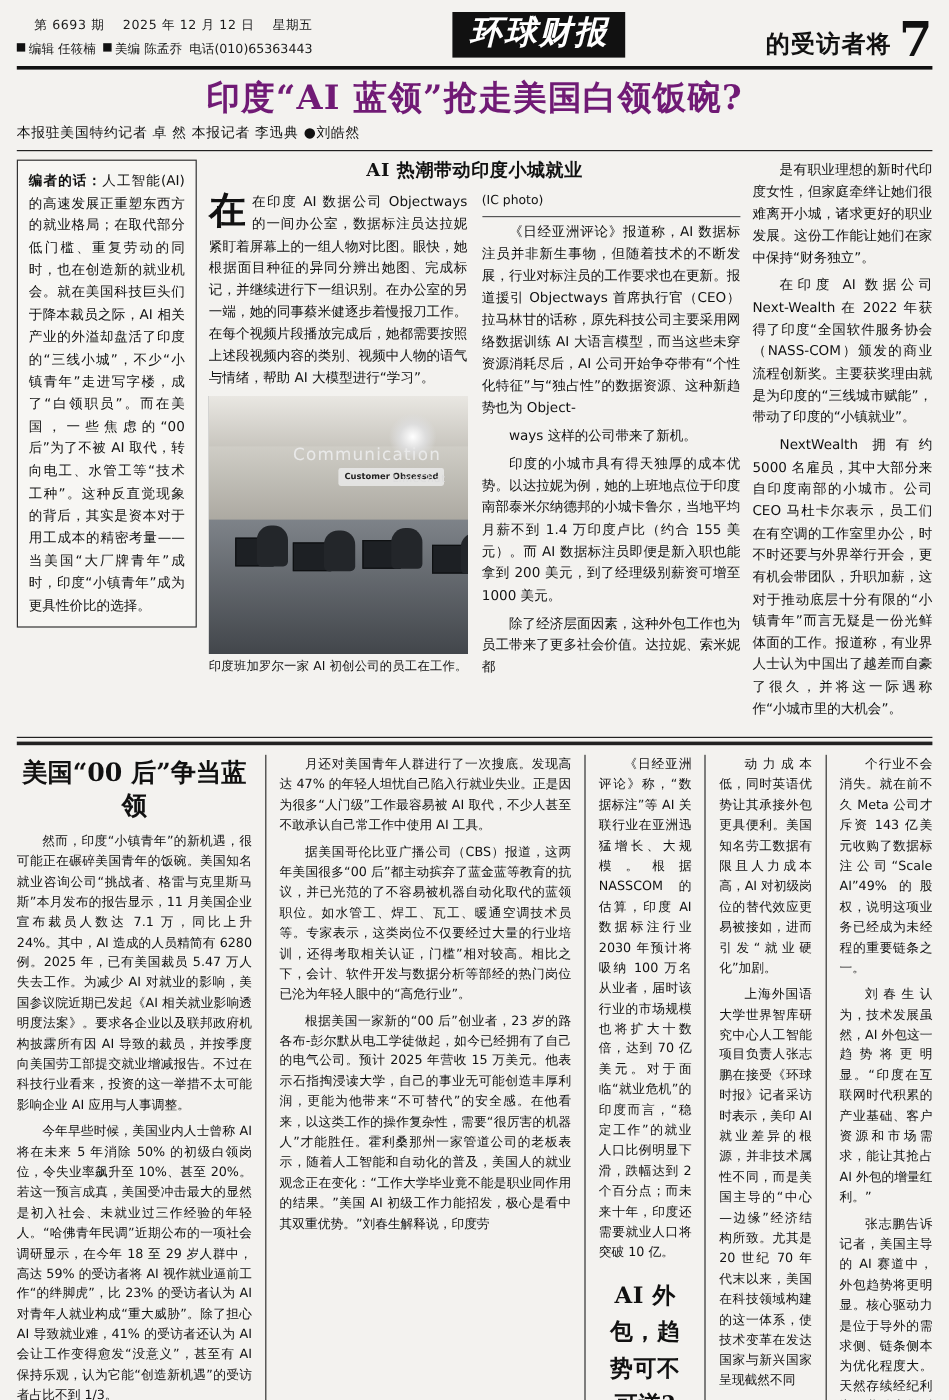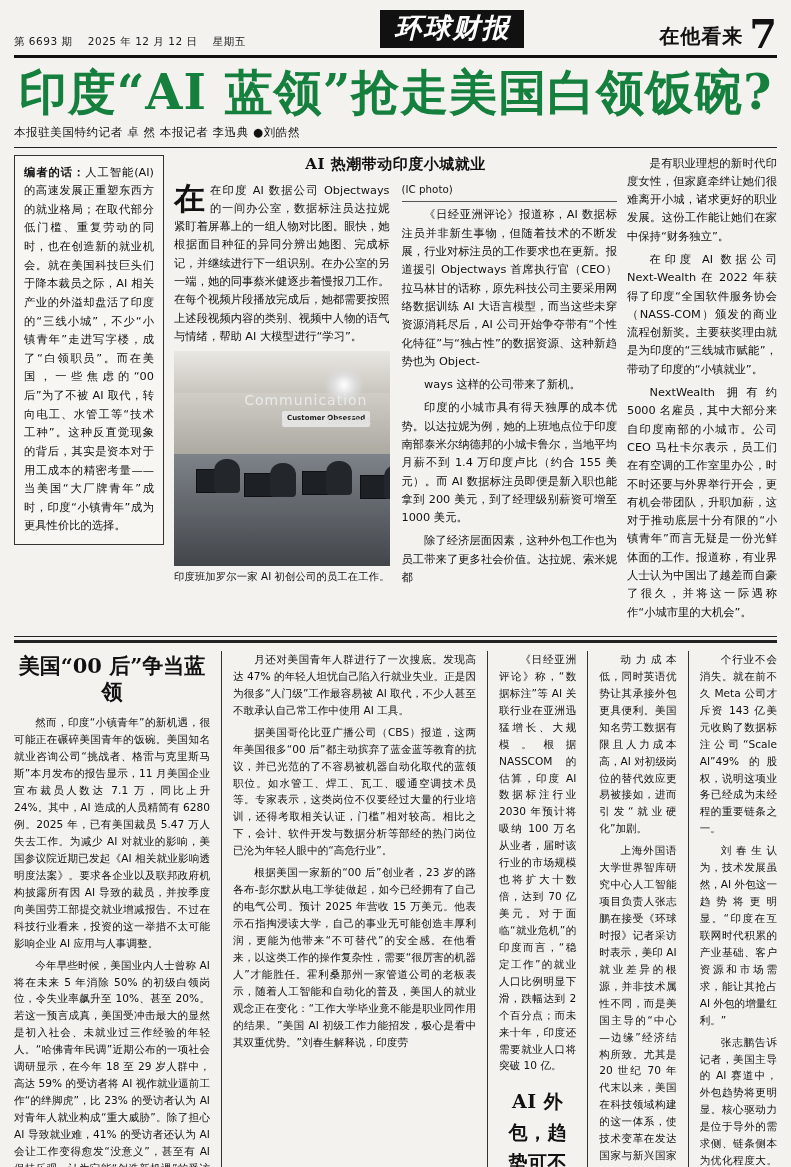--- a/index.html
+++ b/index.html
@@ -55,25 +55,25 @@
   .mh-right .pageno{
     font-family:"DejaVu Serif","Liberation Serif",serif;
     font-weight:bold;font-size:40px;line-height:.8;
   }
   .rule-thick{border-top:3px solid #111;margin-top:3px;}
   
   .headline{
     text-align:center;
     font-family:"DejaVu Serif","Liberation Serif",serif;
     font-weight:bold;
-    font-size:48px;
+    font-size:28px;
     letter-spacing:1px;
     margin:9px 0 6px 0;
     line-height:1.08;
-    color:#15803d;
+    color:#701a75;
   }
   .byline{
     text-align:left;
     font-size:11.5px;
     letter-spacing:.6px;
     margin-bottom:7px;
   }
   .rule-thin{border-top:1px solid #222;}
   
   .sec1{
@@ -211,28 +211,39 @@
 
   <div class="masthead">
     <div class="mh-left">
       <div class="row1">
         <span>第 6693 期</span>
         &nbsp;&nbsp;
         <span>2025 年 12 月 12 日</span>
         &nbsp;&nbsp;
         <span>星期五</span>
       </div>
+      <div class="row2">
+        <span>
+          <span class="sq"></span><span>编辑</span>
+          <span>任筱楠</span>
+        </span>
+        <span>
+          <span class="sq"></span><span>美编</span>
+          <span>陈孟乔</span>
+        </span>
+        <span>电话(010)65363443</span>
+      </div>
     </div>
 
     <div class="mh-mid">
       <span class="logo">环球财报</span>
     </div>
 
     <div class="mh-right">
-      <span class="sect">在他看来</span>
+      <span class="sect">的受访者将</span>
       <span class="pageno">7</span>
     </div>
   </div>
 
   <div class="rule-thick"></div>
 
   <div class="headline">印度“AI 蓝领”抢走美国白领饭碗?</div>
   <div class="byline">本报驻美国特约记者  卓  然   本报记者  李迅典   ●刘皓然</div>
   <div class="rule-thin"></div>
 

